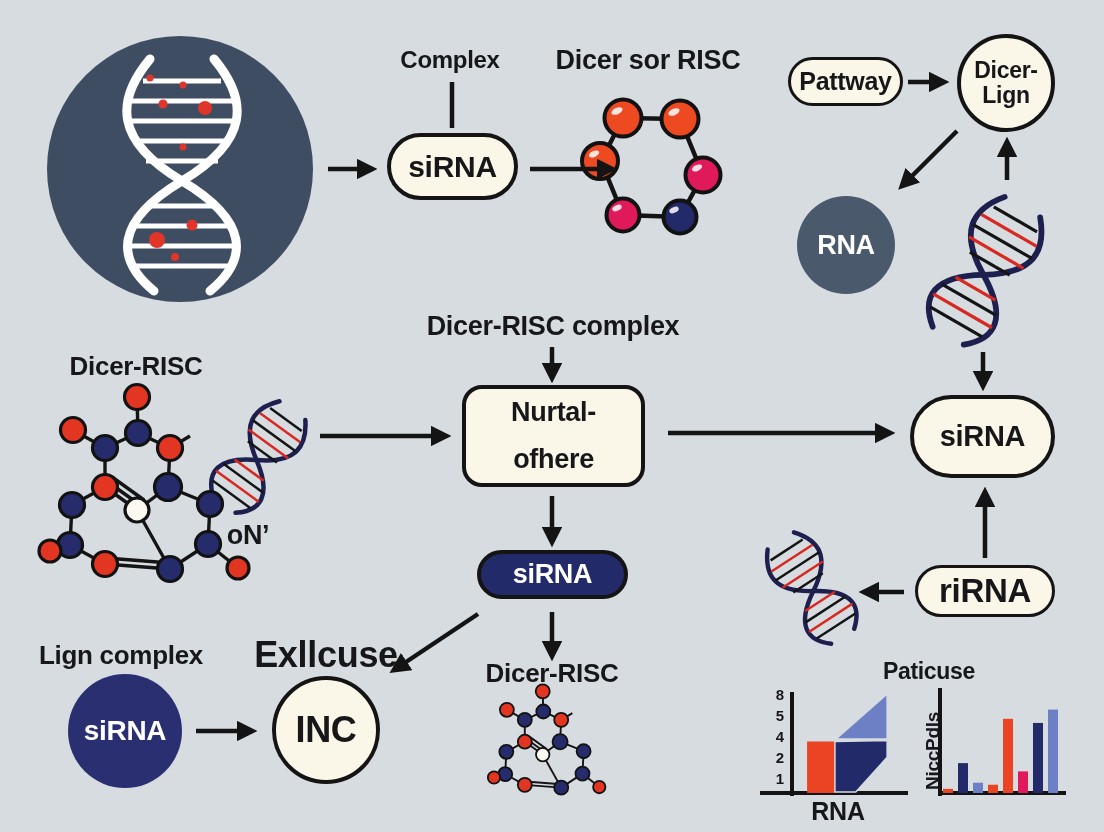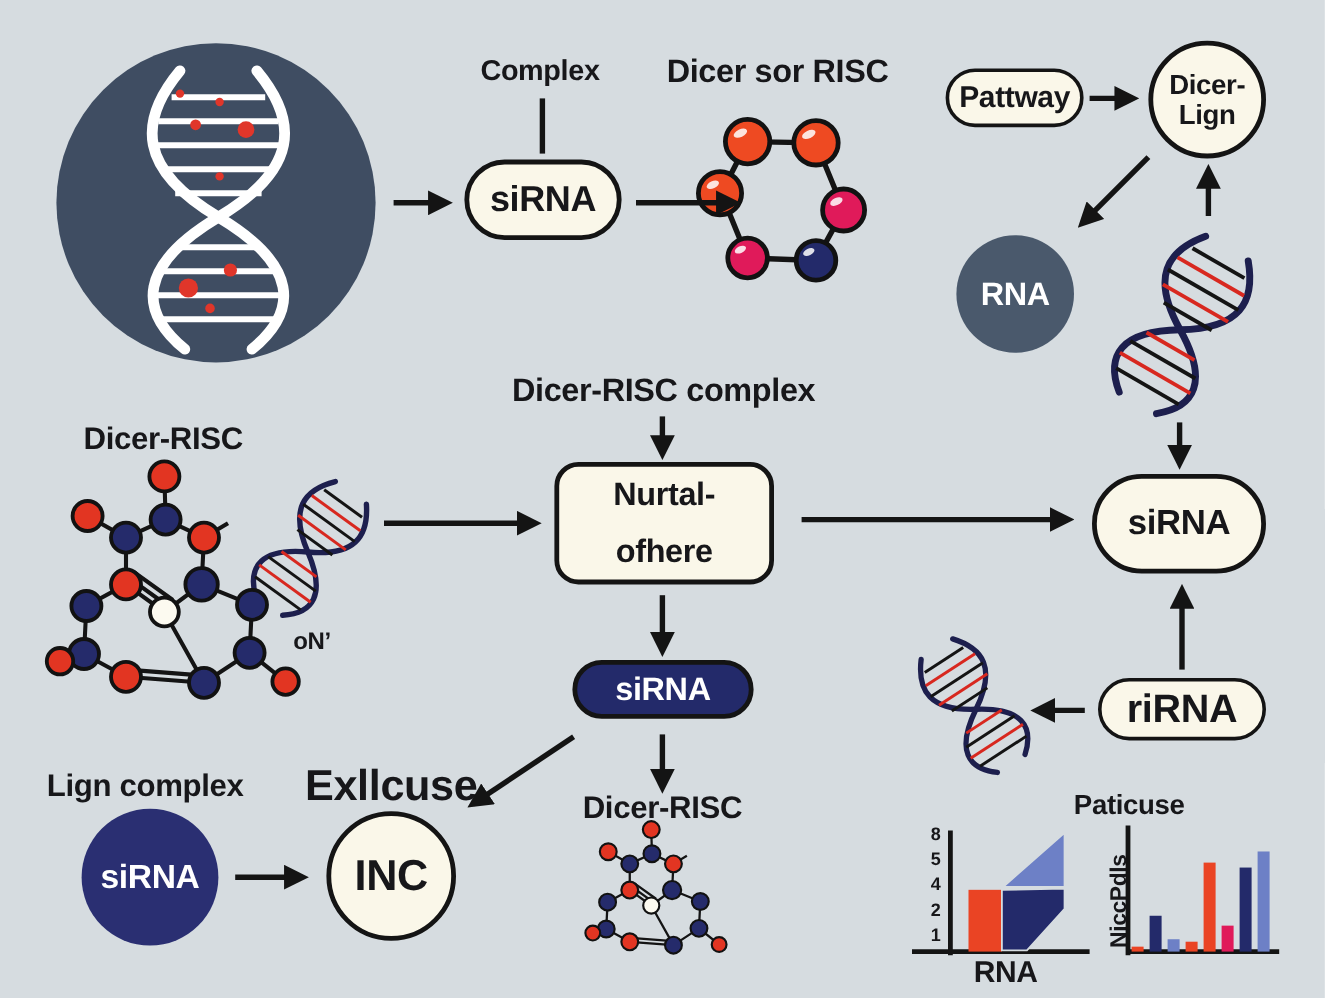--- a/index.html
+++ b/index.html
@@ -58,25 +58,25 @@
   <div class="shape cream pill" style="left:915px;top:565px;width:140px;height:52px;font-size:33px;border-width:3.5px;">riRNA</div>
 
   <div class="shape circ" style="left:68px;top:674px;width:114px;height:114px;background:#2a2f72;color:#fff;font-size:28px;">siRNA</div>
 
   <div class="shape cream circ" style="left:272px;top:676px;width:108px;height:108px;font-size:36px;">INC</div>
 
   <div class="lbl" style="left:450px;top:60px;font-size:24px;">Complex</div>
   <div class="lbl" style="left:648px;top:60px;font-size:27px;">Dicer sor RISC</div>
   <div class="lbl" style="left:553px;top:326px;font-size:27px;">Dicer-RISC complex</div>
   <div class="lbl" style="left:136px;top:366px;font-size:26px;">Dicer-RISC</div>
-  <div class="lbl" style="left:260px;top:535px;font-size:20px;">oN’</div>
+  <div class="lbl" style="left:248px;top:535px;font-size:27px;">oN’</div>
   <div class="lbl" style="left:121px;top:655px;font-size:26px;">Lign complex</div>
   <div class="lbl" style="left:326px;top:655px;font-size:36px;">Exllcuse</div>
   <div class="lbl" style="left:552px;top:673px;font-size:26px;">Dicer-RISC</div>
-  <div class="lbl" style="left:929px;top:671px;font-size:23px;margin-left:12px;">Paticuse</div>
+  <div class="lbl" style="left:929px;top:671px;font-size:23px;">Paticuse</div>
   <div class="lbl" style="left:838px;top:811px;font-size:25px;">RNA</div>
   <div class="lbl" style="left:933px;top:751px;font-size:19px;transform:translate(-50%,-50%) rotate(-90deg);">NiccPdls</div>
 
   <svg class="overlay" width="1104" height="832" viewBox="0 0 1104 832">
     <defs>
       <marker id="ah" markerWidth="4.6" markerHeight="4.6" refX="3.4" refY="2.3" orient="auto">
         <path d="M0,0 L4.6,2.3 L0,4.6 Z" fill="#141414"></path>
       </marker>
       <g id="helix">
         <path class="hs" d="M -32,-117 C -67,-75 -67,-35 0,5 C 67,45 67,83 28,115"></path>

